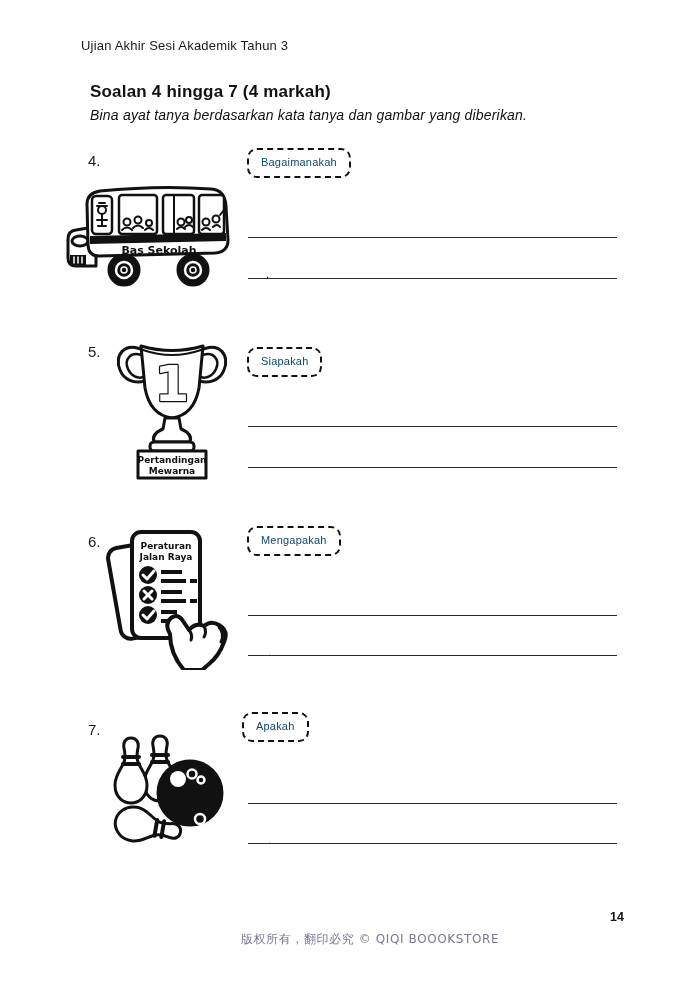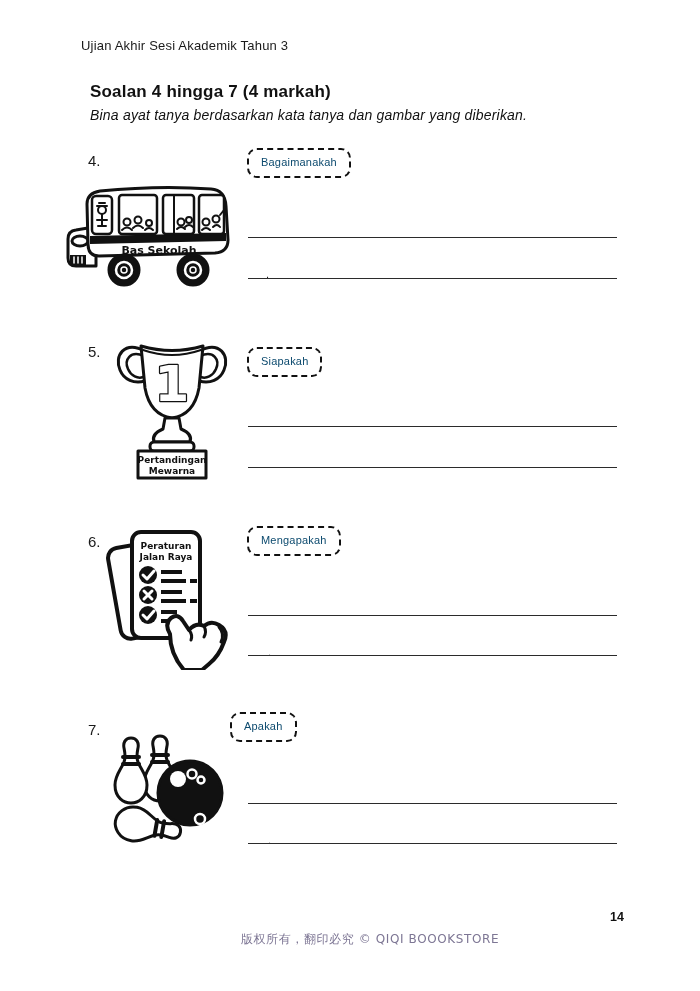--- a/index.html
+++ b/index.html
@@ -176,21 +176,21 @@
         <path d="M113,99 Q119,106 115,114" fill="none" stroke-width="3"></path>
       </g>
     </g>
   </svg>
 
   <div class="abs aline" style="top:615px;"></div>
   <div class="abs dot" style="left:268px;top:650px;">.</div>
   <div class="abs aline" style="top:655px;"></div>
 
   <div class="abs qnum" style="left:88px;top:721px;">7.</div>
-  <div class="abs" style="left:230px;top:712px;">
+  <div class="abs" style="left:242px;top:712px;">
     <span class="kwbox">Apakah</span>
   </div>
 
   <svg class="abs" style="left:95px;top:732px;" width="148" height="120" viewBox="0 0 148 120">
     <g stroke="#111" stroke-width="3" fill="#fff" stroke-linecap="round" stroke-linejoin="round">
 
       <g>
         <path d="M65,4 c-6,0 -8,5 -7,10 c1,5 2,9 0,14 c-3,8 -9,13 -9,23 c0,13 9,18 16,18 c7,0 16,-5 16,-18 c0,-10 -6,-15 -9,-23 c-2,-5 -1,-9 0,-14 c1,-5 -1,-10 -7,-10 Z"></path>
         <path d="M57,23 h16 M57,30 h16" stroke-width="4"></path>
       </g>

